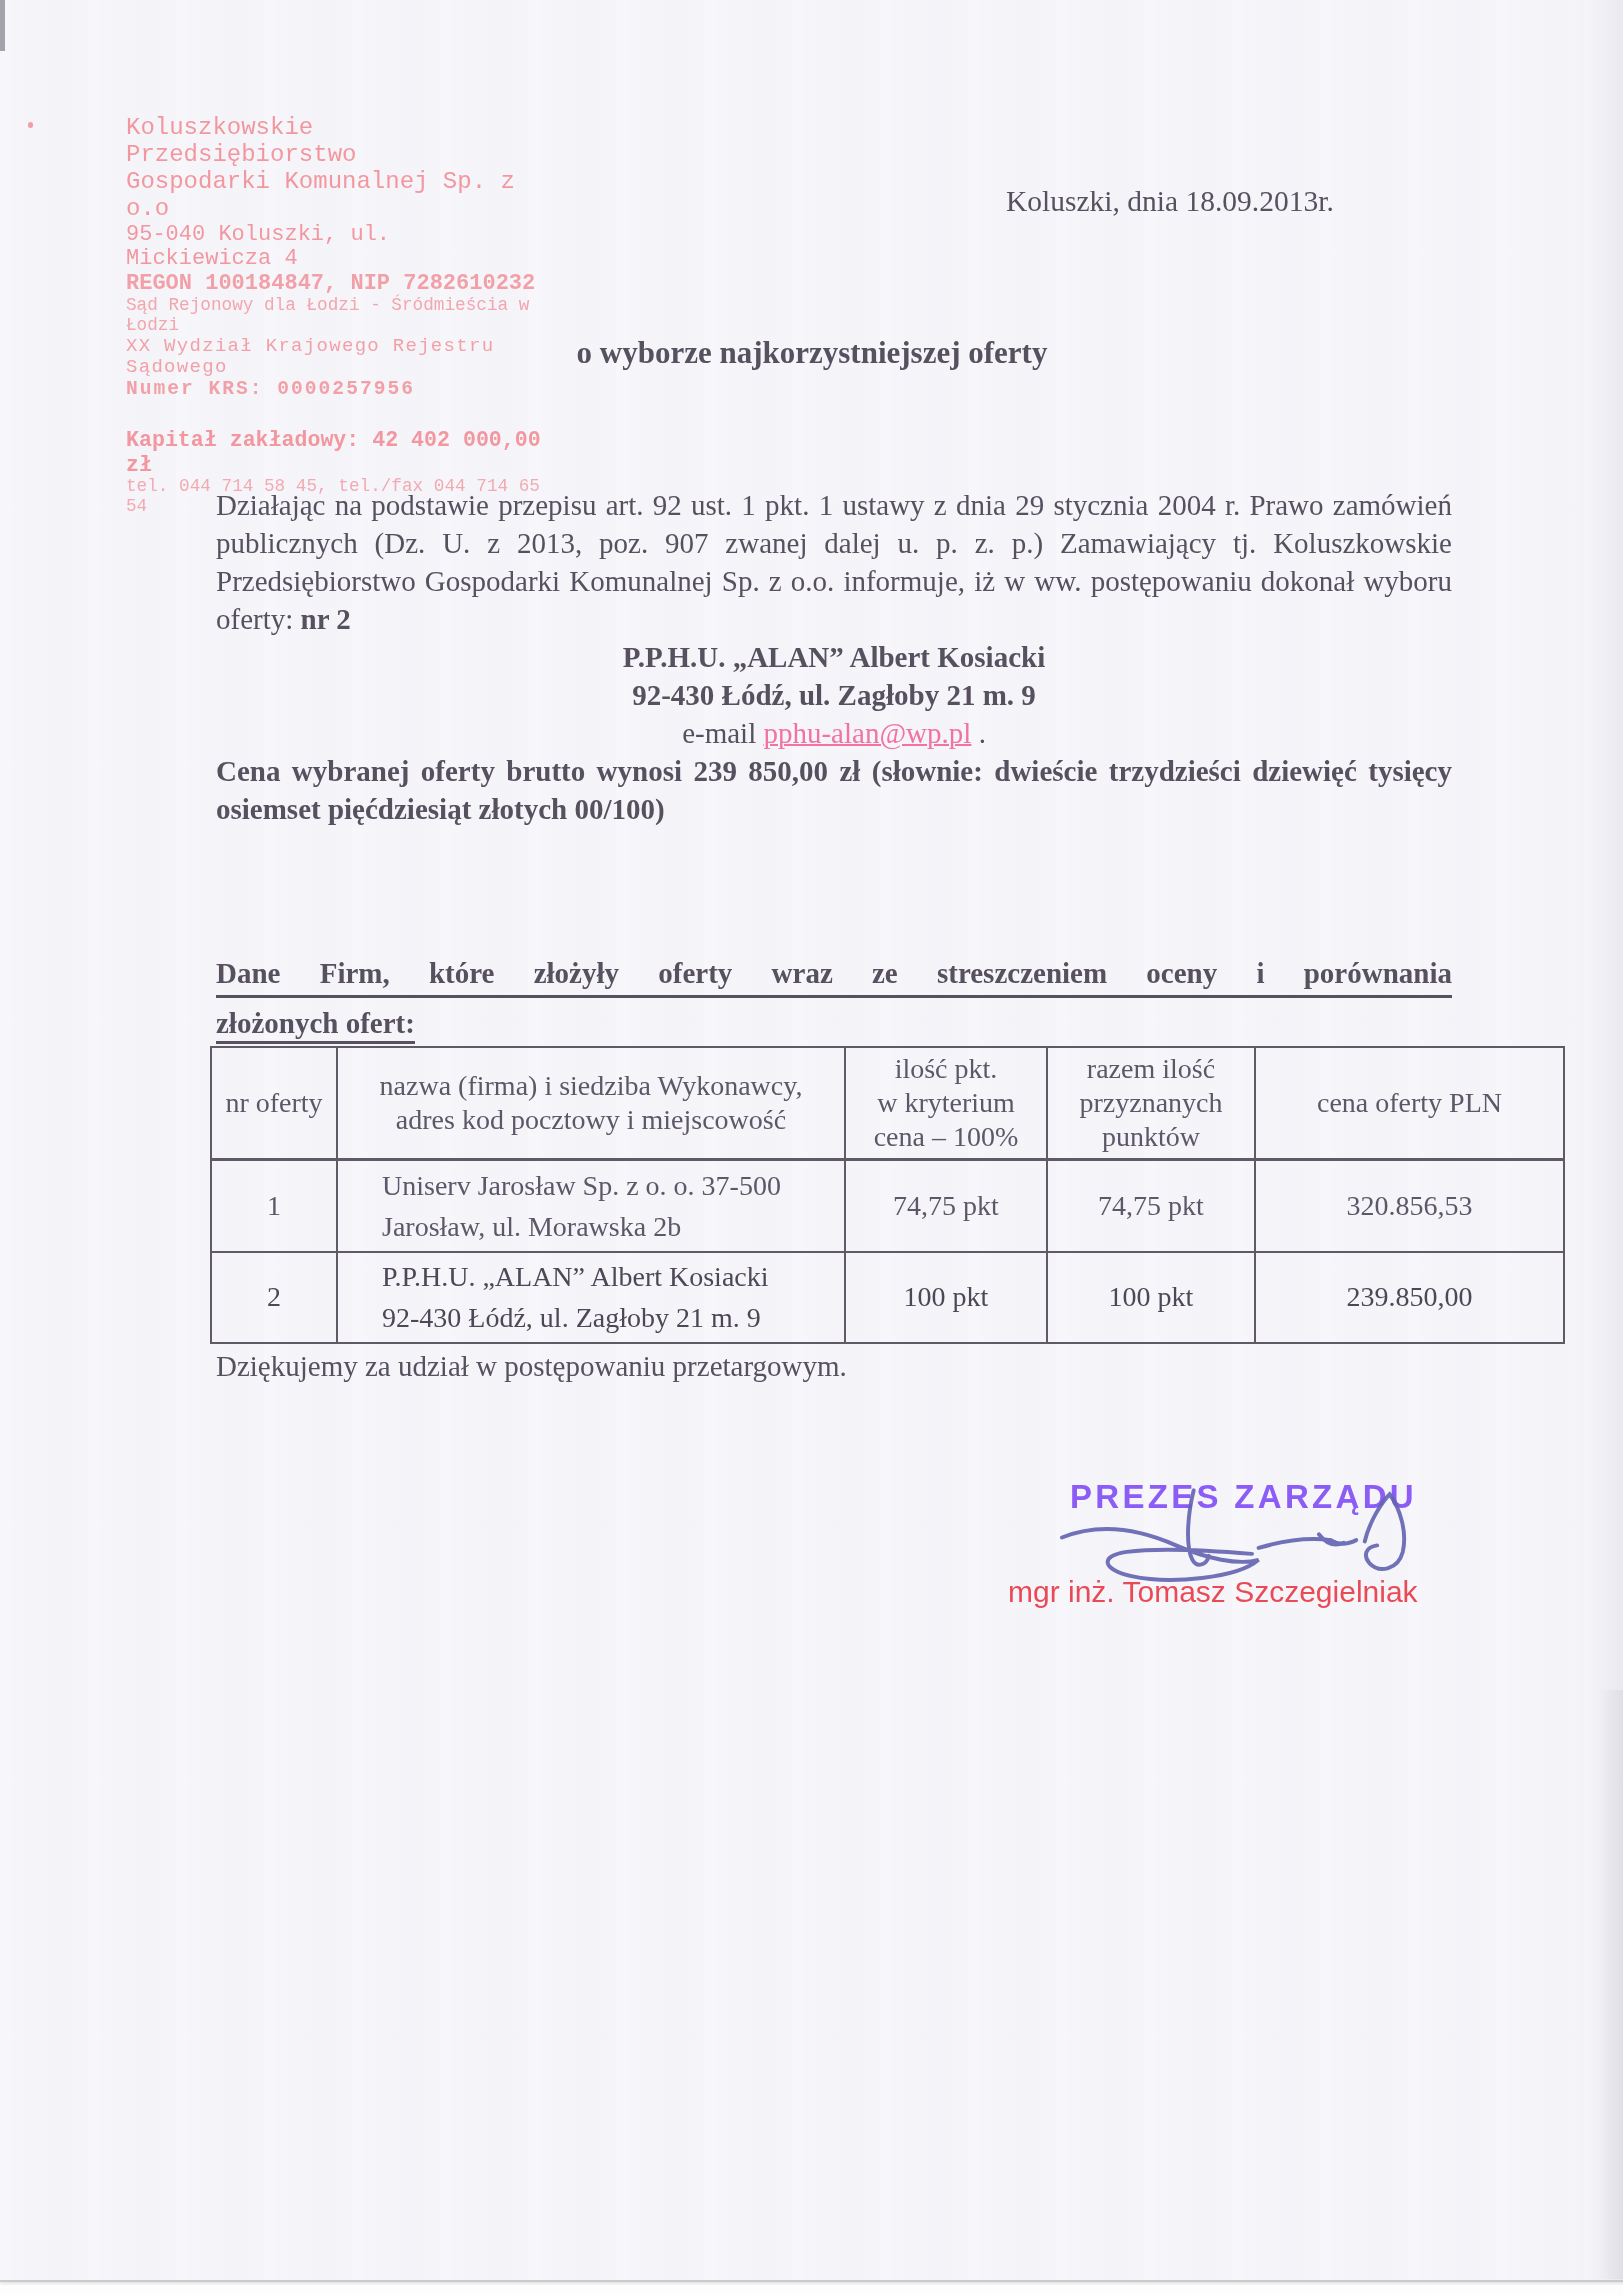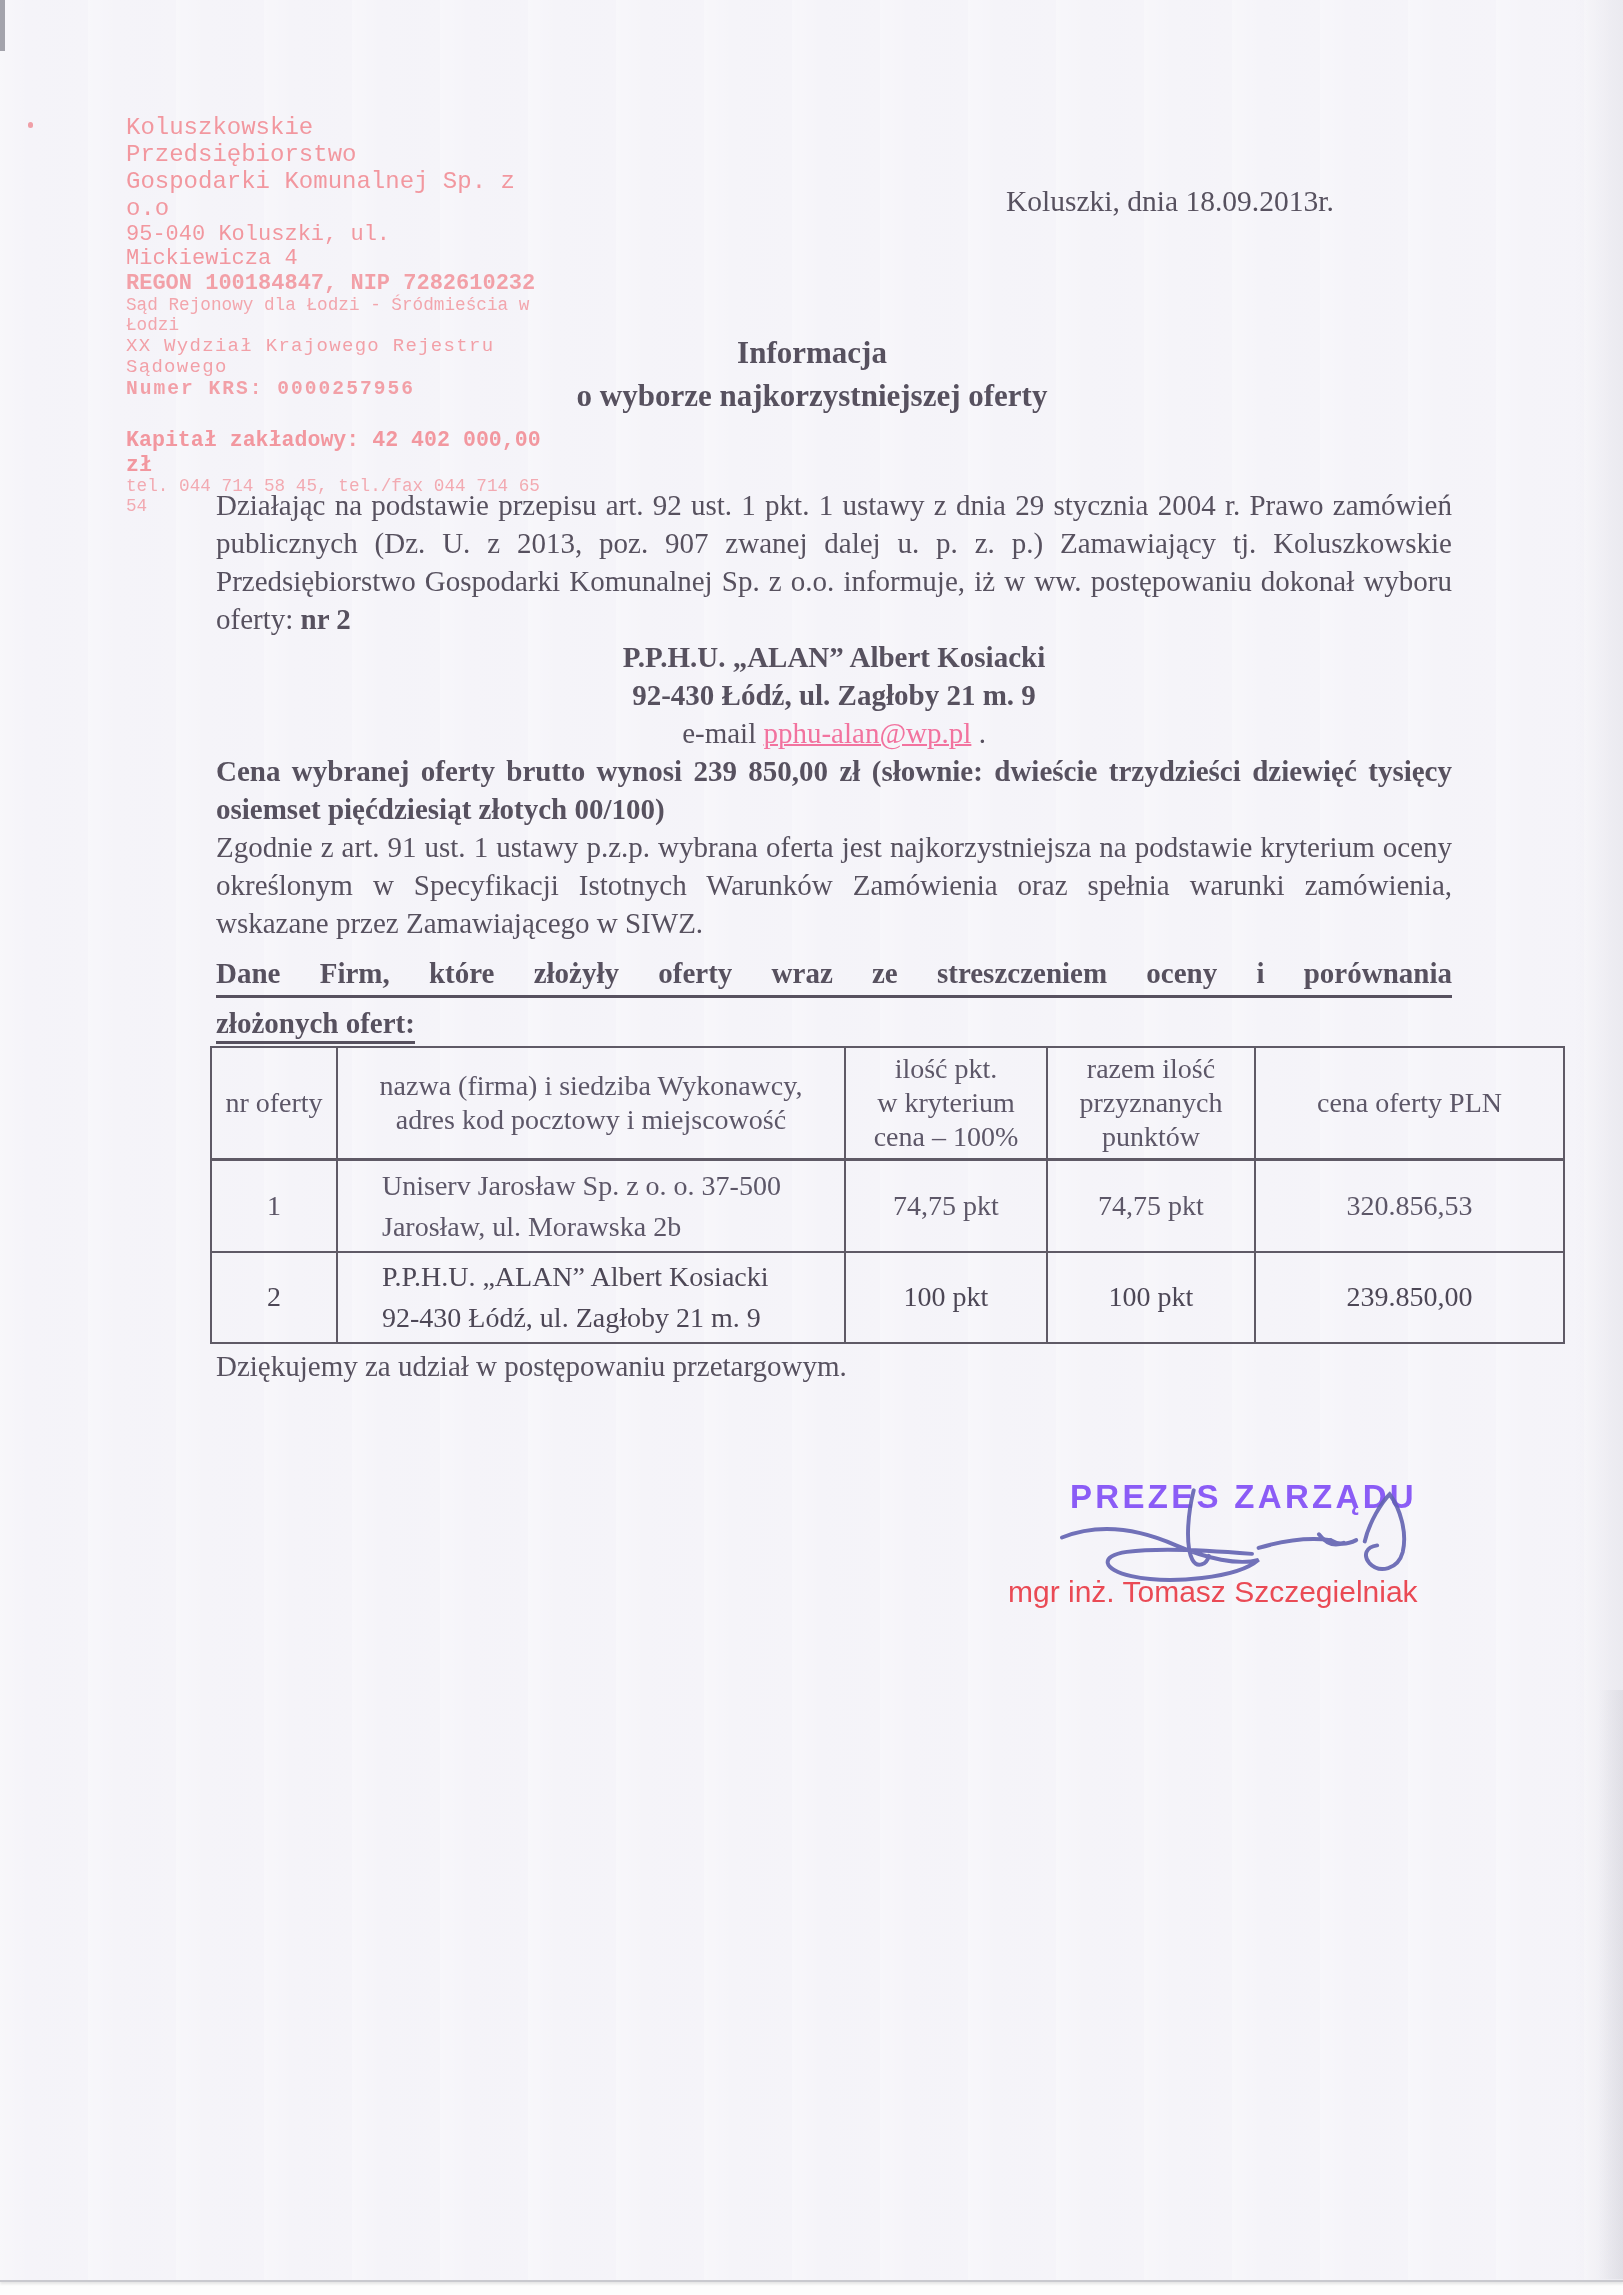--- a/index.html
+++ b/index.html
@@ -141,31 +141,29 @@
     <div class="s5">Sąd Rejonowy dla Łodzi - Śródmieścia w Łodzi</div>
     <div class="s6">XX Wydział Krajowego Rejestru Sądowego</div>
     <div class="s7">Numer KRS: 0000257956</div>
     <div class="s8">Kapitał zakładowy: 42 402 000,00 zł</div>
     <div class="s9">tel. 044 714 58 45, tel./fax 044 714 65 54</div>
   </div>
 
   <div class="date ink soft">Koluszki, dnia 18.09.2013r.</div>
 
   <div class="title ink soft">
-    <div>Informacja</div>
     <div>o wyborze najkorzystniejszej oferty</div>
   </div>
 
   <div class="bodytext ink soft">
     <p class="p-just"><span>Działając na podstawie przepisu art. 92 ust. 1 pkt. 1 ustawy z dnia 29 stycznia 2004 r. Prawo zamówień publicznych (Dz. U. z 2013, poz. 907 zwanej dalej u. p. z. p.) Zamawiający tj. Koluszkowskie Przedsiębiorstwo Gospodarki Komunalnej Sp. z o.o. informuje, iż w  ww. postępowaniu dokonał wyboru oferty: </span><span class="b">nr 2</span></p>
     <p class="p-center b">P.P.H.U. „ALAN” Albert Kosiacki</p>
     <p class="p-center b">92-430 Łódź, ul. Zagłoby 21 m. 9</p>
     <p class="p-center"><span>e-mail </span><span class="email-link">pphu-alan@wp.pl</span><span> .</span></p>
     <p class="p-just b">Cena wybranej oferty  brutto wynosi 239 850,00 zł (słownie: dwieście trzydzieści dziewięć tysięcy osiemset pięćdziesiąt złotych 00/100)</p>
-    <p class="p-just">Zgodnie z art. 91 ust. 1 ustawy p.z.p. wybrana oferta jest najkorzystniejsza na podstawie kryterium oceny określonym w Specyfikacji Istotnych Warunków Zamówienia oraz spełnia warunki zamówienia, wskazane przez Zamawiającego w SIWZ.</p>
   </div>
 
   <div class="sec-head ink soft">
     <span class="l1">Dane Firm, które złożyły oferty wraz ze streszczeniem oceny i porównania</span>
     <span class="l2">złożonych ofert:</span>
   </div>
 
   <table class="offers soft">
     <colgroup>
       <col style="width:126px">

